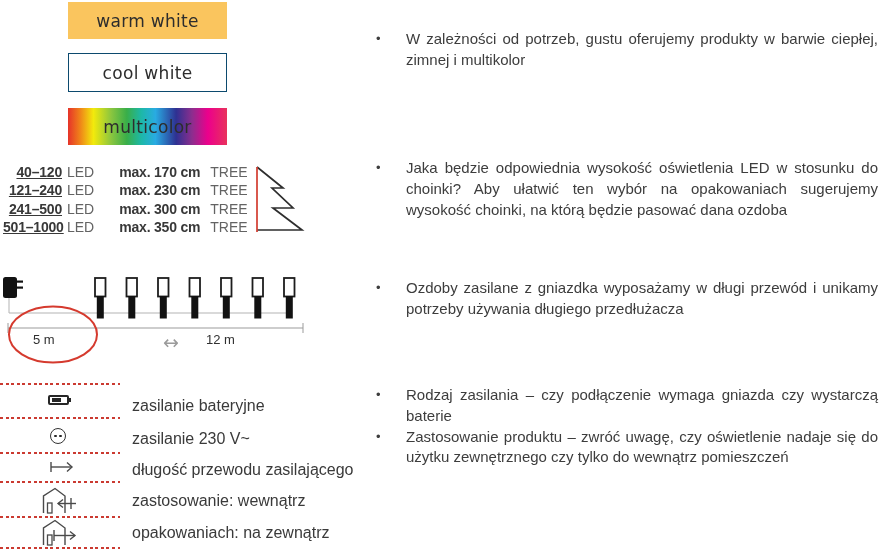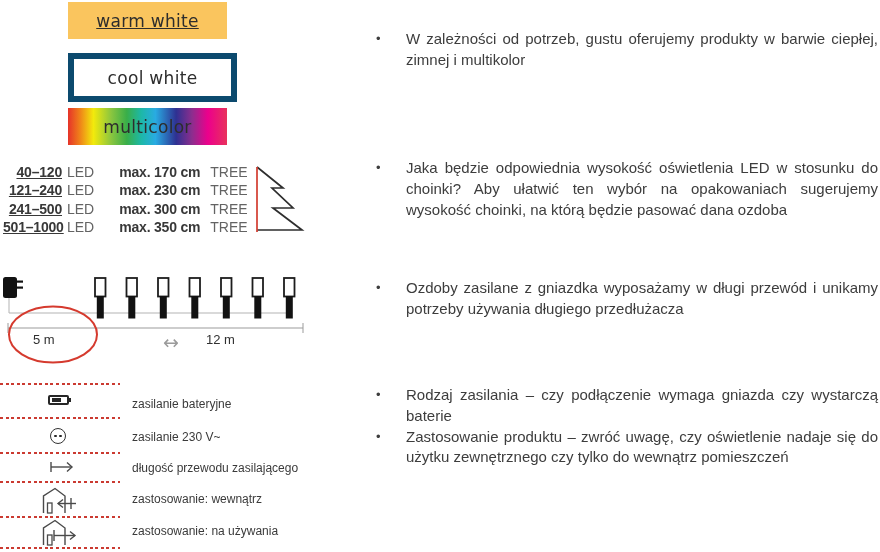--- a/index.html
+++ b/index.html
@@ -3,22 +3,22 @@
 <meta charset="utf-8">
 <style>
   html,body{margin:0;padding:0;background:#fff;}
   .page{position:relative;width:880px;height:552px;background:#fff;overflow:hidden;
         font-family:"Liberation Sans",sans-serif;color:#3d3d3d;}
 
   
   .cbox{position:absolute;left:68px;width:159px;height:37px;display:flex;
         align-items:center;justify-content:center;
         font-family:"DejaVu Sans",sans-serif;font-size:17px;color:#2d2d2d;letter-spacing:.3px;}
-  .cbox.warm{top:2px;text-decoration:underline;}
-  .cbox.cool{top:53px;height:37px;background:#fff;border:6px solid #0c4a6e;width:157px;}
+  .cbox.warm{top:2px;}
+  .cbox.cool{top:53px;height:37px;background:#fff;border:1px solid #0c4a6e;width:157px;}
   .cbox.multi{top:108px;background:linear-gradient(90deg,
       #e6332a 0%,#ef7c1a 7%,#f2ea0c 16%,#8cc63f 27%,#39ae49 37%,#1db8a7 46%,
       #29abe2 55%,#2e3192 68%,#8c2e8e 78%,#ec008c 88%,#e8325c 100%);}
 
   
   .led-table{position:absolute;left:3px;top:163px;width:245px;}
   .trow{display:flex;height:18.3px;line-height:18.3px;font-size:14px;white-space:nowrap;}
   .c-num{width:59px;text-align:right;font-weight:bold;color:#383838;letter-spacing:-.2px;text-decoration:underline;}
   .c-led{margin-left:5px;color:#636363;}
   .c-h{margin-left:25px;width:86px;font-weight:bold;color:#383838;letter-spacing:-.2px;}
@@ -31,21 +31,21 @@
   .len-label{position:absolute;font-size:13px;color:#303030;}
   .lbl-5m{left:33px;top:332px;}
   .lbl-12m{left:196px;top:332px;margin-left:10px;}
   .arrow-glyph{position:absolute;left:163px;top:331px;font-size:19px;color:#9b9b9b;
                font-family:"DejaVu Sans",sans-serif;}
 
   
   .legend{position:absolute;left:0;top:0;width:340px;height:552px;}
   .sep{position:absolute;left:0;width:120px;height:2.4px;
        background:repeating-linear-gradient(90deg,#cb3a31 0 3px,transparent 3px 5.6px);}
-  .legend-label{position:absolute;left:132px;font-size:12px;color:#3a3a3a;white-space:nowrap;}
+  .legend-label{position:absolute;left:132px;font-size:16px;color:#3a3a3a;white-space:nowrap;}
   .battery{position:absolute;left:48px;top:395px;width:17px;height:6px;
            border:2px solid #262626;border-radius:2px;}
   .battery .fill{position:absolute;left:1.5px;top:1px;width:9px;height:4px;background:#262626;}
   .battery .nub{position:absolute;right:-4px;top:1px;width:2.5px;height:4px;background:#262626;}
   .socket{position:absolute;left:50px;top:428px;width:14px;height:14px;border:1.6px solid #333;
           border-radius:50%;}
   .socket i{position:absolute;top:5.6px;width:2.6px;height:2.6px;border-radius:50%;background:#262626;}
   .socket .d1{left:3px;} .socket .d2{left:8.4px;}
   .icon-svg{position:absolute;}
 
@@ -188,21 +188,21 @@
 
     <div class="sep" style="top:516px"></div>
 
     <svg class="icon-svg" style="left:42px;top:519px" width="38" height="28" viewBox="0 0 38 28">
       <polyline points="1.5,26 1.5,9 13,1.5 23,9 23,26" fill="none" stroke="#4a4a4a" stroke-width="1.4"></polyline>
       <rect x="5.5" y="16" width="4.5" height="10" fill="none" stroke="#4a4a4a" stroke-width="1.3"></rect>
       <line x1="12" y1="11" x2="12" y2="22" stroke="#4a4a4a" stroke-width="1.4"></line>
       <line x1="12" y1="16.5" x2="33" y2="16.5" stroke="#4a4a4a" stroke-width="1.4"></line>
       <polyline points="28,12.5 33,16.5 28,20.5" fill="none" stroke="#4a4a4a" stroke-width="1.4"></polyline>
     </svg>
-    <span class="legend-label" style="top:524px">zastosowanie: na używania</span>
+    <span class="legend-label" style="top:524px">opakowaniach: na zewnątrz</span>
 
     <div class="sep" style="top:547px"></div>
   </div>
 
   <div class="bullet-group bg1">
     <div class="bullet-item">
       <span class="bullet-marker">•</span>
       <span class="bullet-text">W zależności od potrzeb, gustu oferujemy produkty w barwie ciepłej, zimnej i multikolor</span>
     </div>
   </div>

